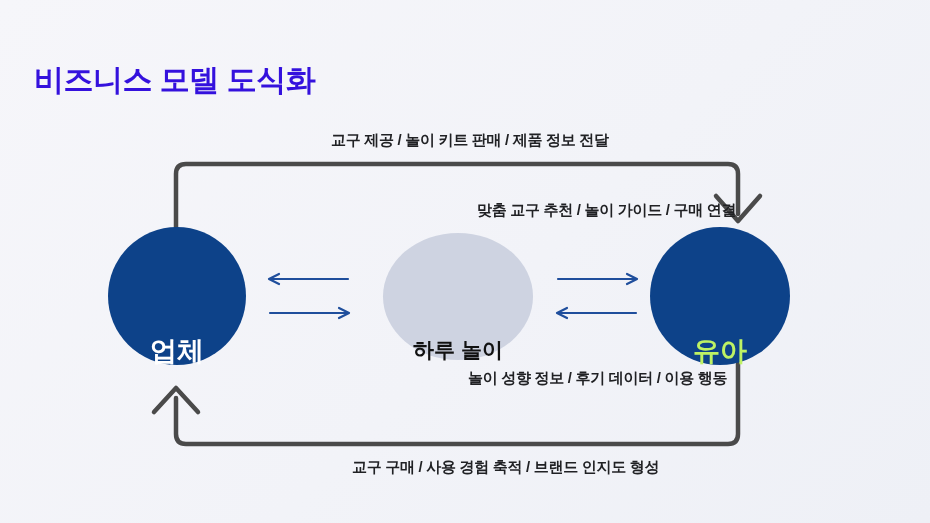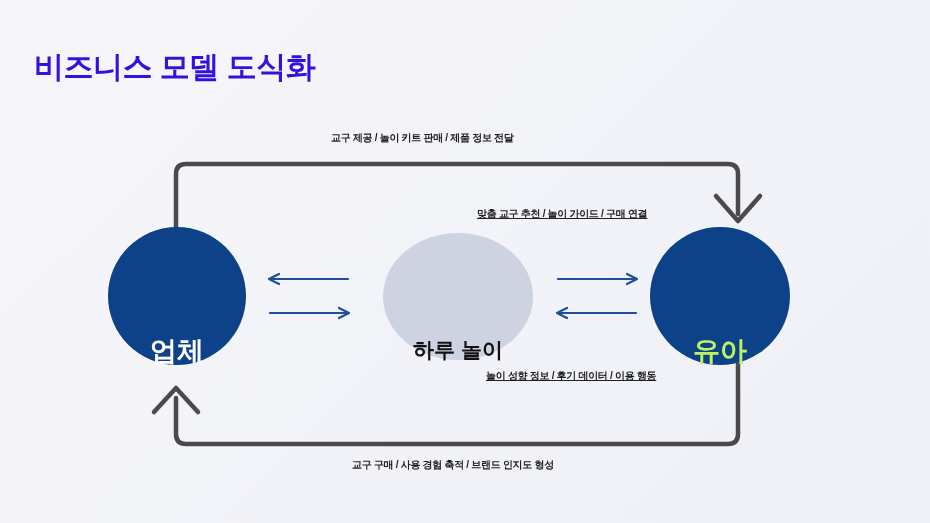--- a/index.html
+++ b/index.html
@@ -18,21 +18,21 @@
     inset: 0;
     width: 930px;
     height: 523px;
     background: linear-gradient(135deg, #f6f6fa 0%, #f2f3f8 55%, #eef0f6 100%);
   }
 
   
   #slide-title {
     position: absolute;
     left: 34px;
-    top: 50px;
+    top: 63px;
     font-size: 30px;
     font-weight: 700;
     letter-spacing: -0.5px;
     color: #3411dd;
     white-space: nowrap;
     line-height: 1.1;
   }
 
   
   #diagram-svg {
@@ -71,31 +71,31 @@
     left: 650px; top: 227px;
     width: 140px; height: 138px;
     background: #0d4289;
     color: #bef264;
     font-size: 27px;
   }
 
   
   .edge-label {
     position: absolute;
-    font-size: 10px;
+    font-size: 15px;
     font-weight: 700;
     color: #202124;
     white-space: nowrap;
     letter-spacing: -0.3px;
   }
   #label-top        { left: 331px; top: 131px; }
   #label-upper-left { left: 198px; top: 201px; }
-  #label-upper-right{ left: 477px; top: 207px; text-decoration: underline; }
+  #label-upper-right{ left: 477px; top: 201px; }
   #label-lower-left { left: 226px; top: 369px; }
-  #label-lower-right{ left: 486px; top: 369px; text-decoration: underline; }
+  #label-lower-right{ left: 468px; top: 369px; }
   #label-bottom     { left: 320px; top: 458px; margin-left: 32px; }
 </style>
 </head>
 <body>
 
 <div id="slide">
 
   <div id="slide-title">비즈니스 모델 도식화</div>
 
   <svg id="diagram-svg" viewBox="0 0 930 523" xmlns="http://www.w3.org/2000/svg">

